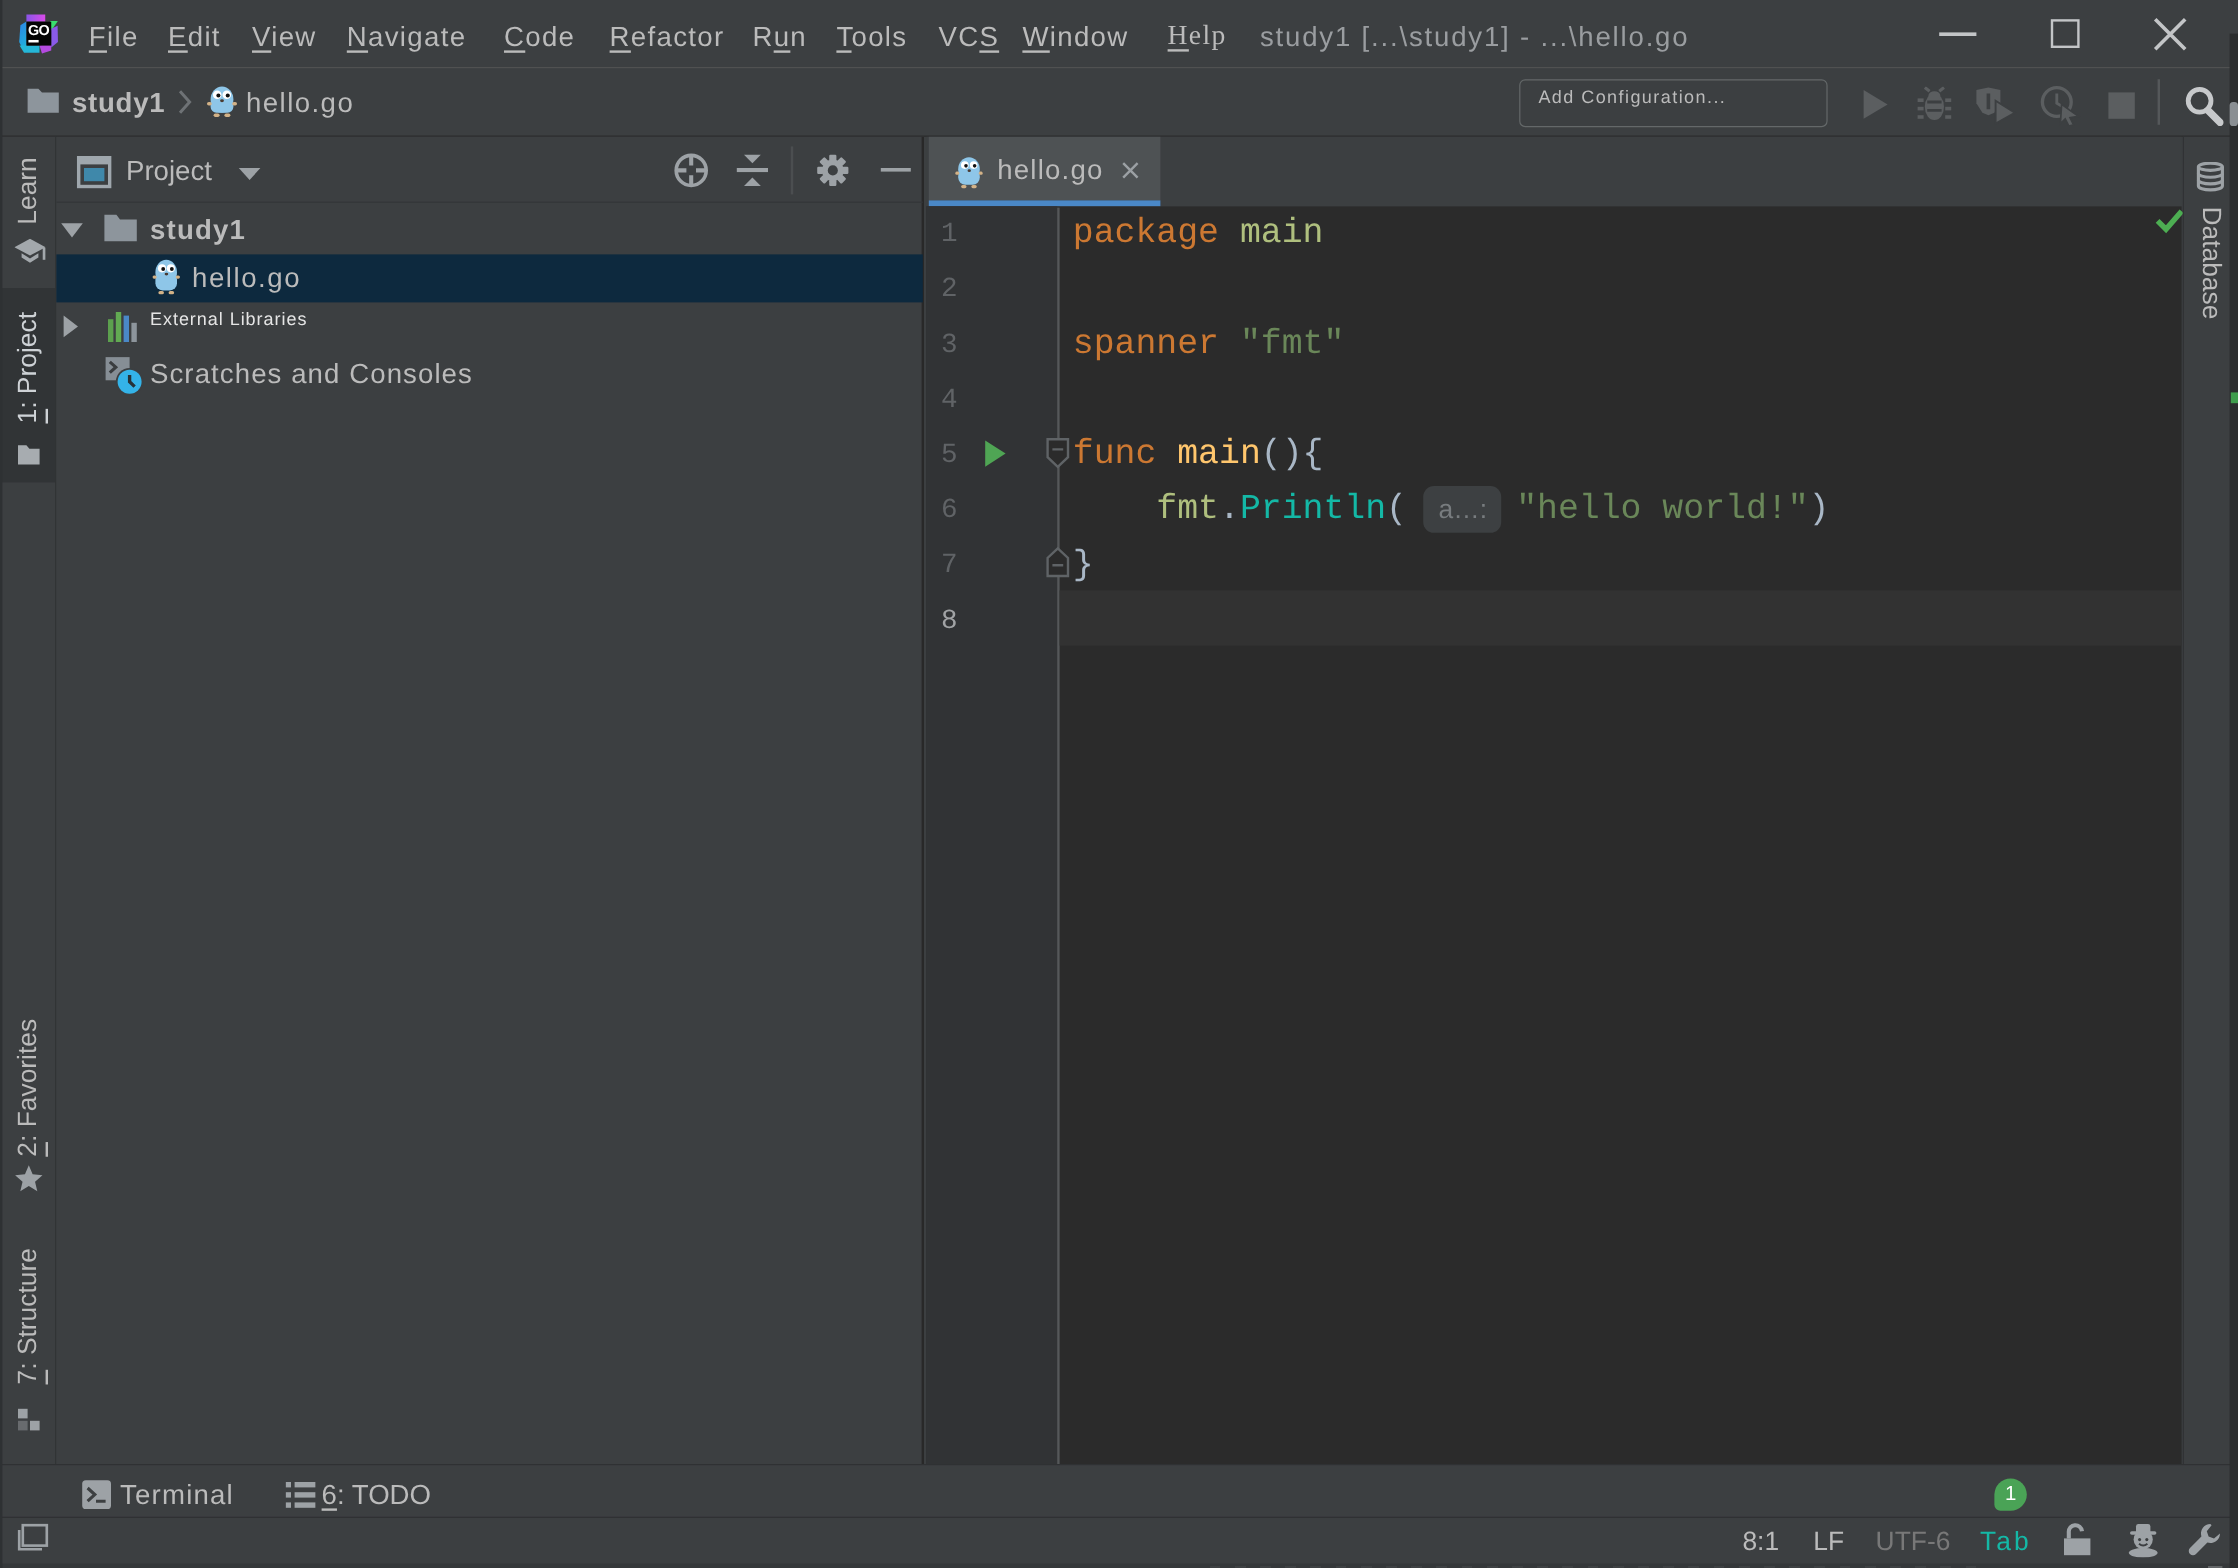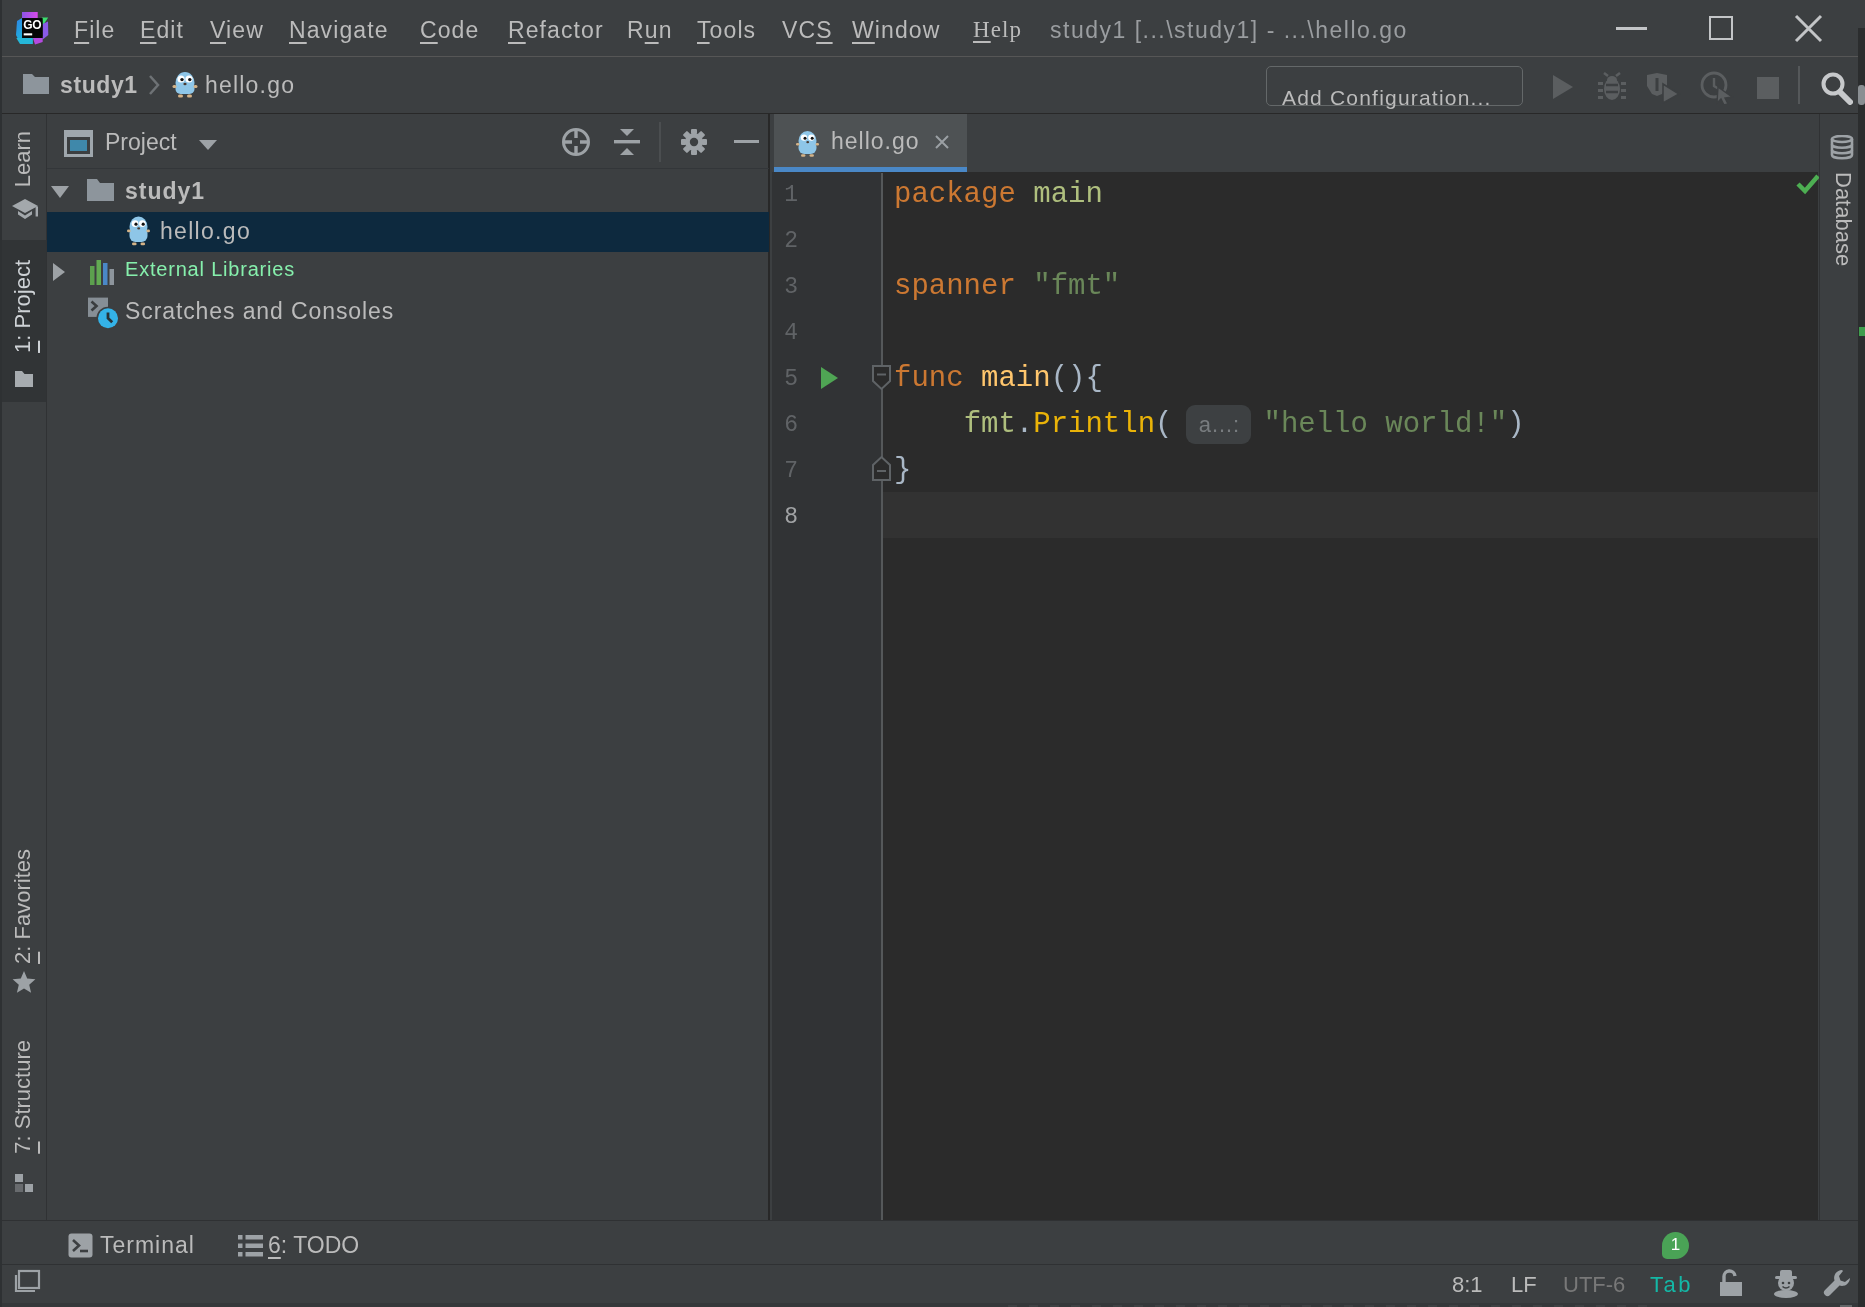--- a/index.html
+++ b/index.html
@@ -11,21 +11,21 @@
   .vtextL { writing-mode:vertical-rl; transform:rotate(180deg); }
   .vtextR { writing-mode:vertical-rl; }
   .u { text-decoration:underline; text-underline-offset:4px; text-decoration-thickness:2px; }
   .menu { top:17px; font-size:23px; color:#bbbbbb; letter-spacing:1.1px; }
   .tri-down { width:0;height:0;border-left:9px solid transparent;border-right:9px solid transparent;border-top:12px solid #9da2a6; }
   .tri-right { width:0;height:0;border-top:9px solid transparent;border-bottom:9px solid transparent;border-left:12px solid #9da2a6; }
   .kw { color:#cc7832; }
   .str { color:#6a8759; }
   .fn { color:#ffc66d; }
   .pkg { color:#afbf7e; }
-  .call { color:#eab308; }
+  .call { color:#14b8a6; }
   .hint { display:inline-block; background:#3d4042; color:#787c7f; font-family:"Liberation Sans",sans-serif; font-size:22px; border-radius:9px; width:65px; height:39px; line-height:39px; text-align:center; vertical-align:middle; margin:0 12px 0 14px; }
 </style>
 </head>
 <body>
 <div id="app">
   <div class="abs" style="left:0;top:0;width:2px;height:1307px;background:#2e3133;z-index:50;"></div>
   <div class="abs" style="left:1858px;top:28px;width:7px;height:1279px;background:#2b2d2e;z-index:50;"></div>
   <div class="abs" style="left:1858px;top:85px;width:7px;height:20px;background:#8a8f93;z-index:51;border-radius:3px;"></div>
   <div class="abs" style="left:1859px;top:327px;width:6px;height:9px;background:#3f9d4d;z-index:51;"></div>
 
@@ -93,21 +93,21 @@
       <circle cx="17.8" cy="9.6" r="1.7" fill="#111"></circle>
     <ellipse cx="13" cy="14" rx="1.6" ry="1.2" fill="#4a3b32"></ellipse>
     <rect x="0.5" y="15" width="4" height="3" rx="1.5" fill="#d3b287"></rect>
     <rect x="21.5" y="15" width="4" height="3" rx="1.5" fill="#d3b287"></rect>
     <rect x="6" y="24.5" width="5" height="3" rx="1.5" fill="#d3b287"></rect>
     <rect x="15" y="24.5" width="5" height="3" rx="1.5" fill="#d3b287"></rect>
   </svg>
   <div class="abs" style="left:205px;top:72px;font-size:23px;color:#bbbbbb;letter-spacing:1.2px;">hello.go</div>
 
   <div class="abs" style="left:1266px;top:66px;width:257px;height:40px;border:1px solid #646869;border-radius:5px;"></div>
-  <div class="abs" style="left:1282px;top:86px;font-size:21px;color:#bbbbbb;letter-spacing:1.2px;">Add Configuration...</div>
+  <div class="abs" style="left:1282px;top:73px;font-size:15px;color:#bbbbbb;letter-spacing:1.2px;">Add Configuration...</div>
 
   <svg class="abs" style="left:1551px;top:74px;" width="23" height="26" viewBox="0 0 23 26">
     <path d="M2 1 L22 13 L2 25 Z" fill="#5b5e60"></path>
   </svg>
   <svg class="abs" style="left:1597px;top:72px;" width="30" height="30" viewBox="0 0 30 30">
     <g fill="#5b5e60">
       <ellipse cx="15" cy="17" rx="8" ry="11"></ellipse>
       <ellipse cx="15" cy="8" rx="5" ry="4"></ellipse>
       <path d="M11 4 L7 1 M19 4 L23 1" stroke="#5b5e60" stroke-width="2.6"></path>
       <rect x="1" y="10" width="5" height="3"></rect>
@@ -224,21 +224,21 @@
   </svg>
   <div class="abs" style="left:160px;top:218px;font-size:23px;color:#bbbbbb;letter-spacing:1.3px;">hello.go</div>
 
   <div class="abs tri-right" style="left:53px;top:263px;"></div>
   <svg class="abs" style="left:88px;top:258px;" width="28" height="28" viewBox="0 0 28 28">
     <rect x="2" y="8" width="4.5" height="19" fill="#5ca04e"></rect>
     <rect x="8.5" y="2" width="4.5" height="25" fill="#62aa52"></rect>
     <rect x="15" y="5" width="4.5" height="22" fill="#4a88c7"></rect>
     <rect x="21.5" y="11" width="4.5" height="16" fill="#8d959c"></rect>
   </svg>
-  <div class="abs" style="left:125px;top:258px;font-size:20px;color:#86efac;letter-spacing:0.8px;">External Libraries</div>
+  <div class="abs" style="left:125px;top:258px;font-size:15px;color:#e5e5e5;letter-spacing:0.8px;">External Libraries</div>
 
   <svg class="abs" style="left:86px;top:295px;" width="36" height="36" viewBox="0 0 36 36">
     <rect x="2" y="2.6" width="20" height="19.3" fill="#868e95"></rect>
     <path d="M5.5 6.5 L10.5 11 L5.5 15.5" stroke="#3a3d3f" stroke-width="2.6" fill="none"></path>
     <circle cx="22" cy="23.2" r="11.5" fill="#3c3f41"></circle>
     <circle cx="22" cy="23.2" r="10" fill="#34b3e8"></circle>
     <path d="M22 17.5 V23.2 L26.2 27.2" stroke="#263238" stroke-width="2.8" fill="none"></path>
   </svg>
   <div class="abs" style="left:125px;top:298px;font-size:23px;color:#bbbbbb;letter-spacing:0.9px;">Scratches and Consoles</div>
 

